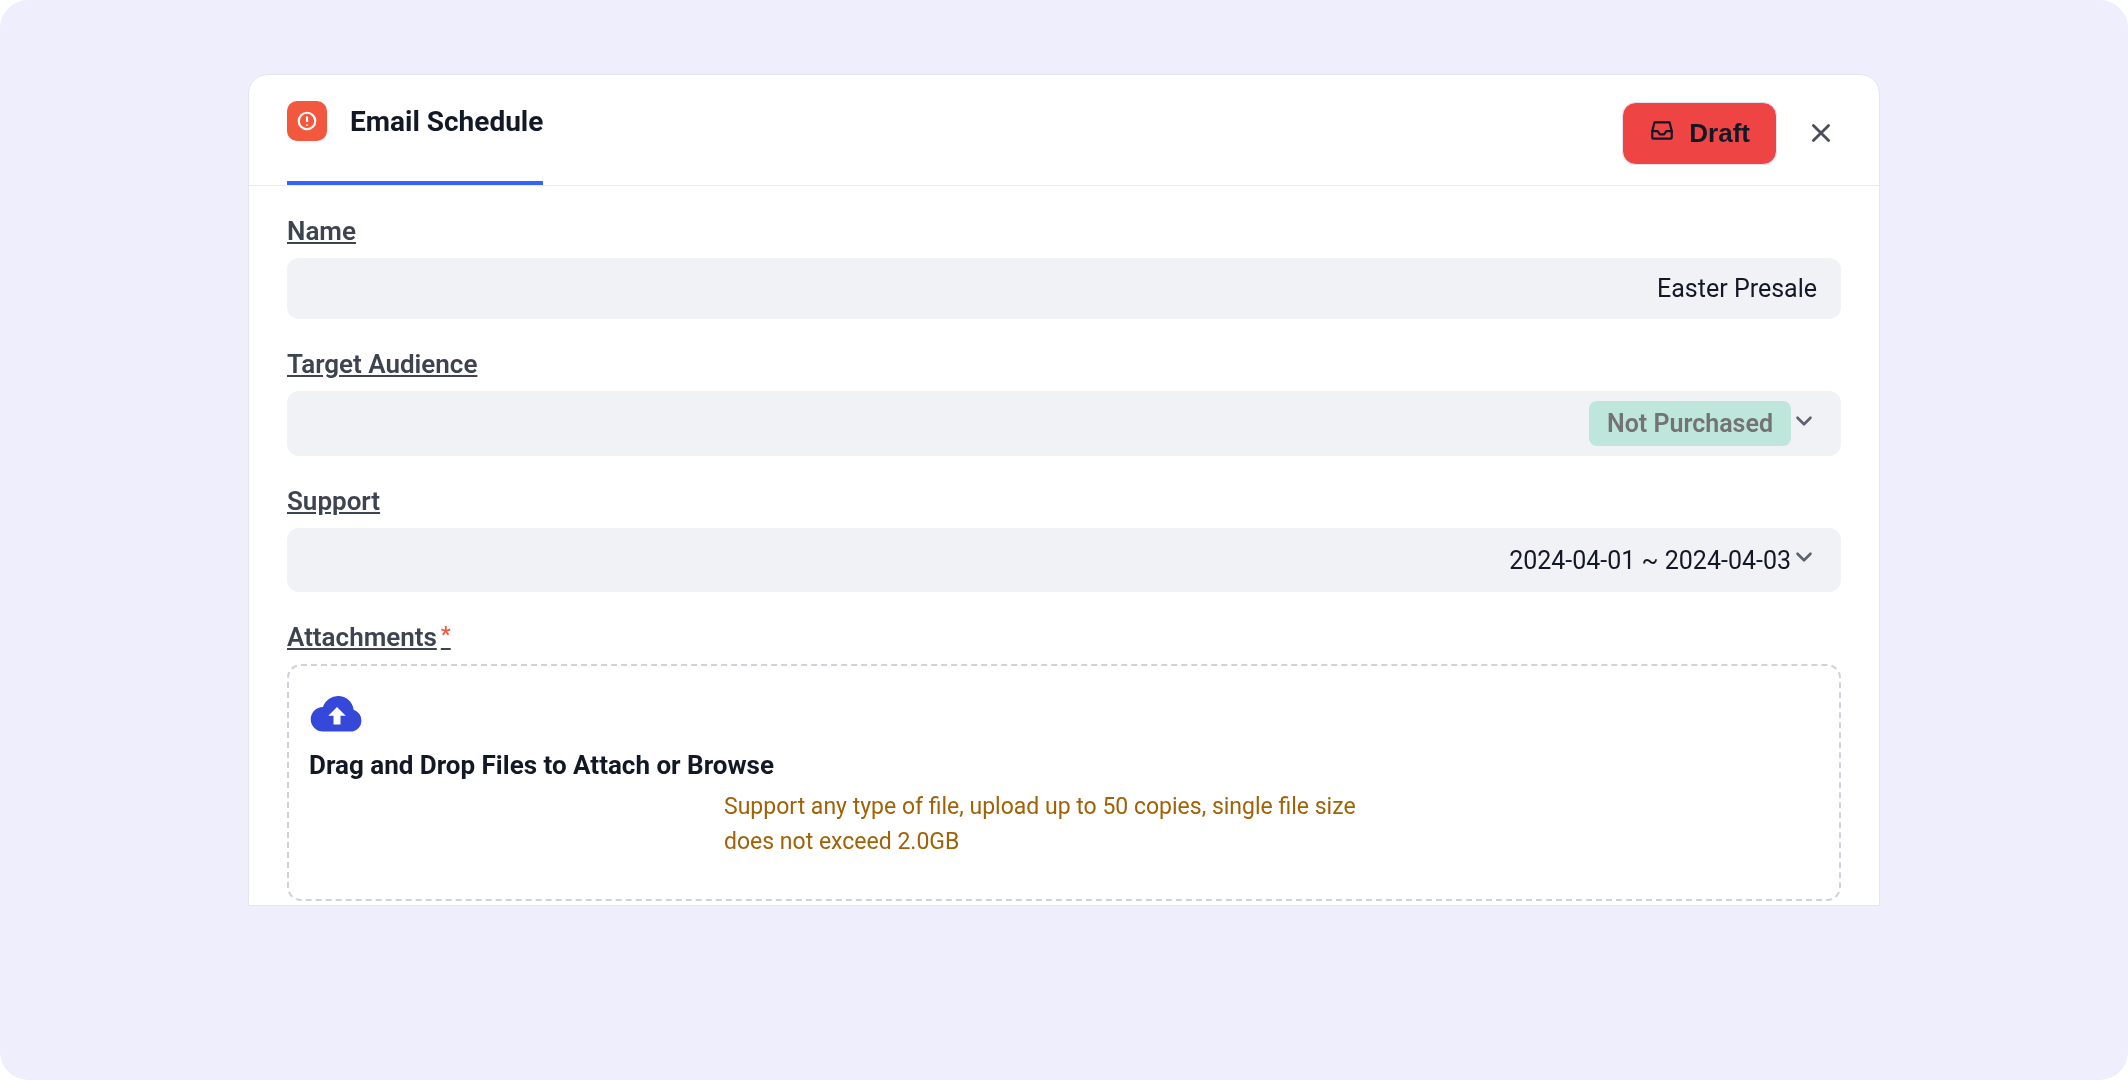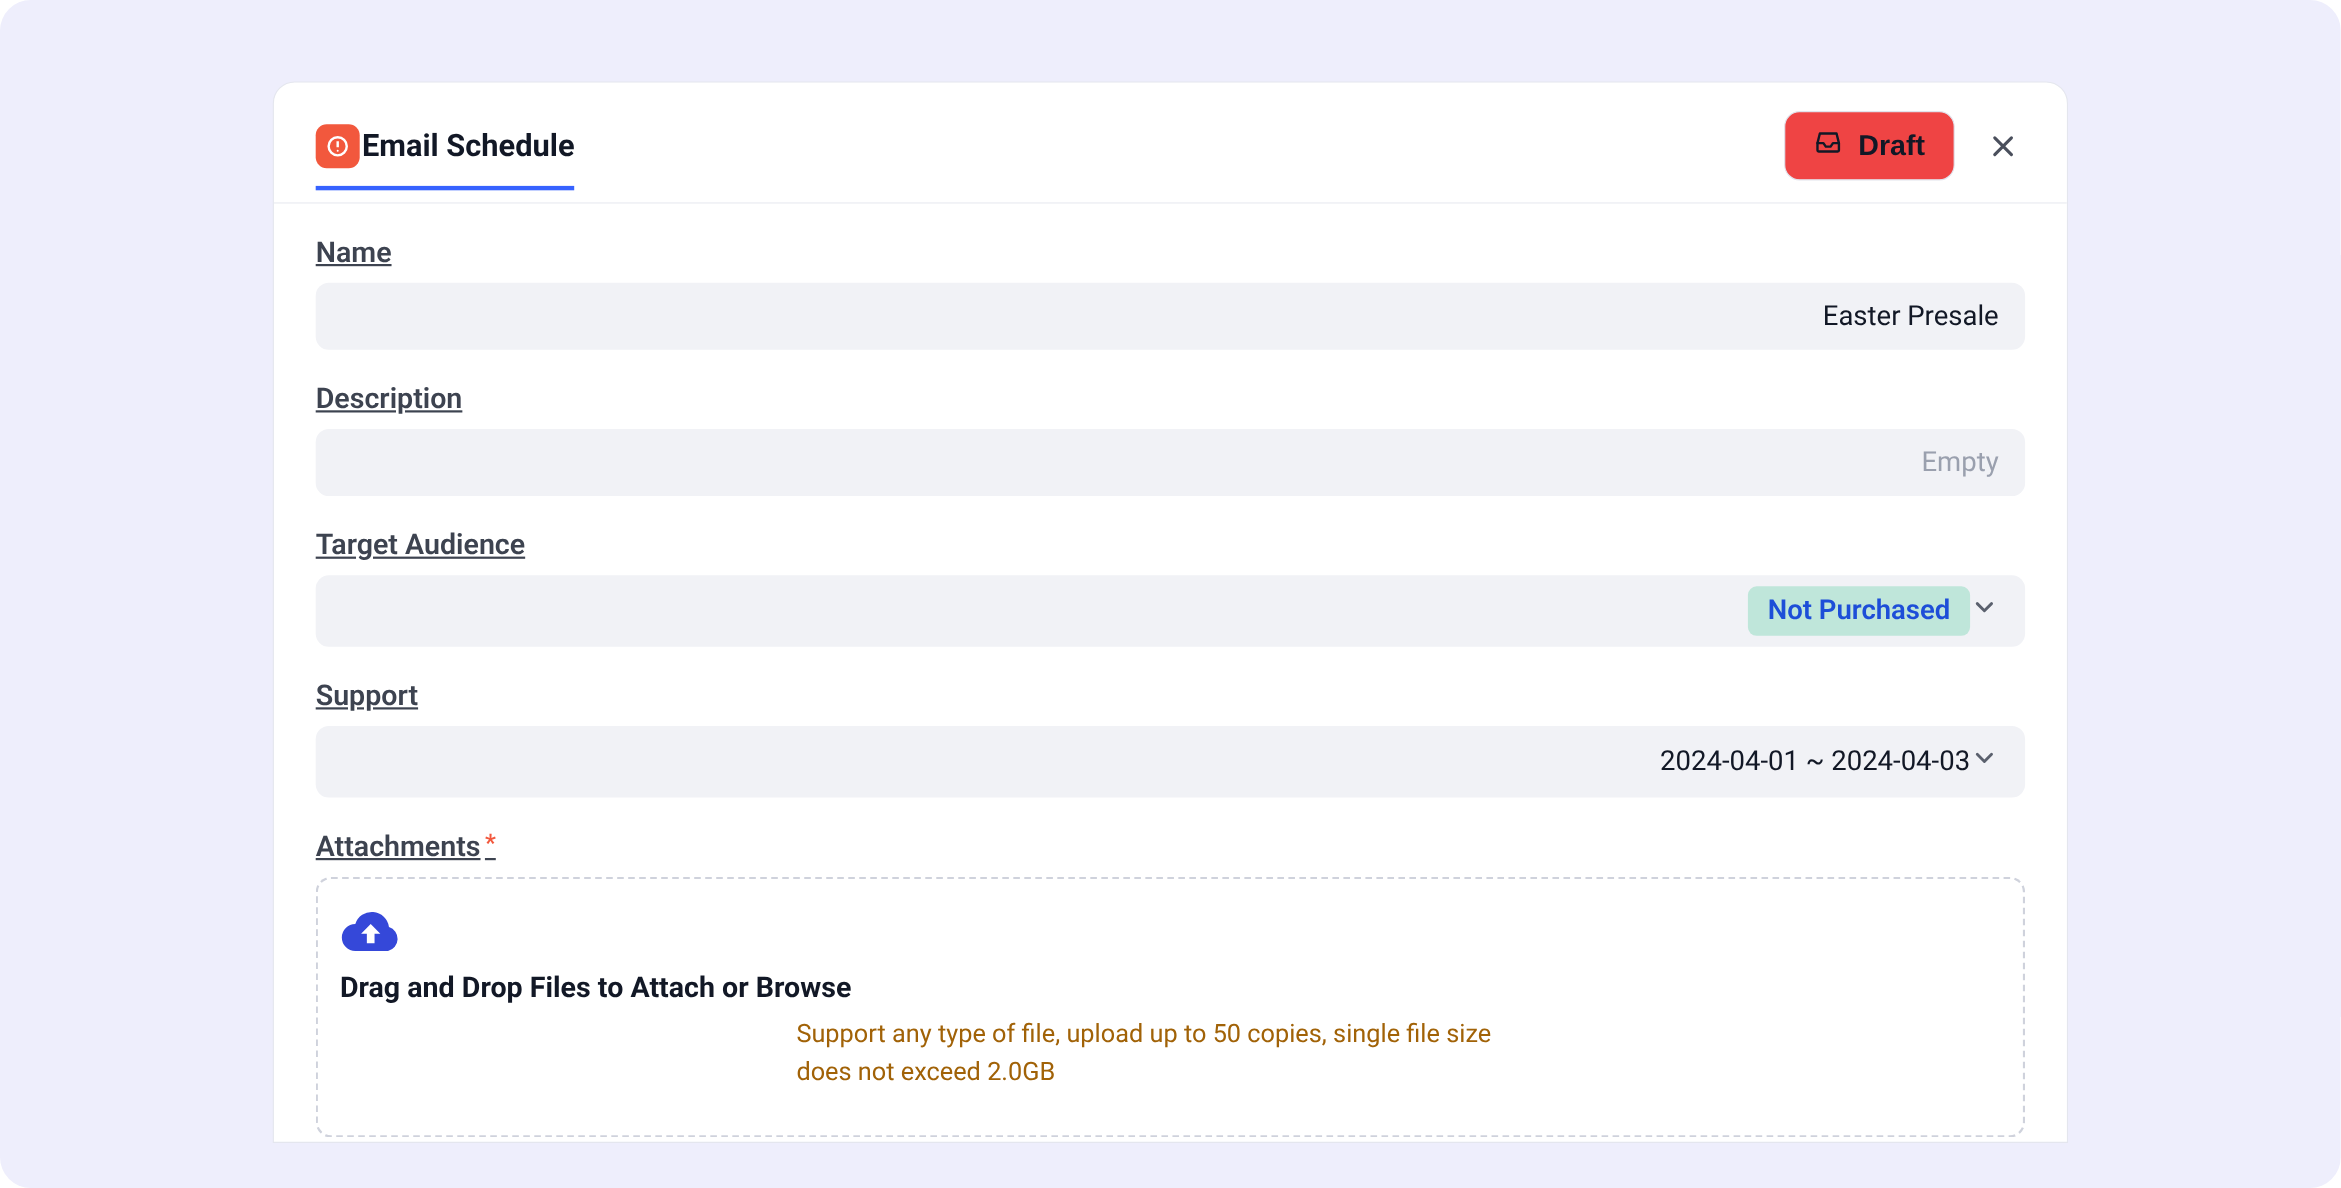--- a/index.html
+++ b/index.html
@@ -30,22 +30,22 @@
   .panel-header {
     display: flex;
     align-items: center;
     padding: 26px 38px 0 38px;
     position: relative;
     border-bottom: 1px solid #e8eaf0;
   }
   .tab {
     display: flex;
     align-items: center;
-    gap: 2px;
-    padding-bottom: 16px;
+    gap: 23px;
+    padding-bottom: 40px;
     border-bottom: 4px solid #3662ff;
   }
   .tab-icon {
     width: 40px; height: 40px;
     background: #f2583d;
     border-radius: 10px;
     display: flex; align-items: center; justify-content: center;
   }
   .tab-icon svg { width: 22px; height: 22px; }
   .tab-title {
@@ -96,21 +96,21 @@
     border: none;
     border-radius: 12px;
     padding: 16px 24px;
     font-size: 25px;
     color: #121826;
     display: flex; align-items: center; justify-content: flex-end;
   }
   .input-box.placeholder { color: #9aa0ae; }
   .chip {
     background: #bfe6da;
-    color: #1d4ed8;
+    color: #737373;
     font-size: 25px;
     font-weight: 600;
     padding: 8px 18px;
     border-radius: 8px;
   }
   .chev { color: #5b616e; }
   .chev svg { width: 26px; height: 26px; }
 
   .dropzone {
     border: 2px dashed #cfd2dc;
@@ -161,26 +161,20 @@
 
     <div class="panel-body">
 
       <div class="field">
         <div class="label">Name</div>
         <div class="input-box">
           <span>Easter Presale</span>
         </div>
       </div>
 
-      <div class="field">
-        <div class="label">Description</div>
-        <div class="input-box placeholder">
-          <span>Empty</span>
-        </div>
-      </div>
 
       <div class="field">
         <div class="label">Target Audience</div>
         <div class="input-box" style="padding:10px 24px 10px 12px">
           <span class="chip">Not Purchased</span>
           <span class="chev">
             <svg viewBox="0 0 24 24" fill="none" stroke="currentColor" stroke-width="2.4" stroke-linecap="round" stroke-linejoin="round">
                 <polyline points="6 9 12 15 18 9"></polyline>
               </svg>
           </span>

